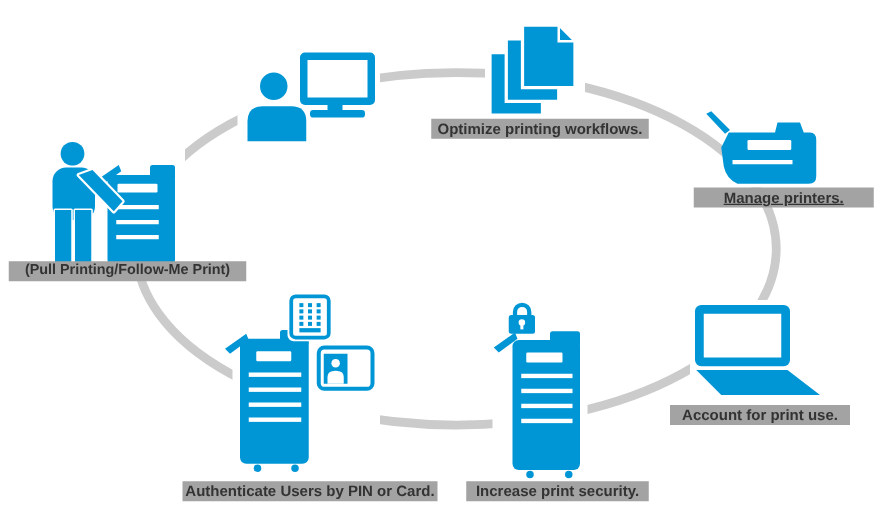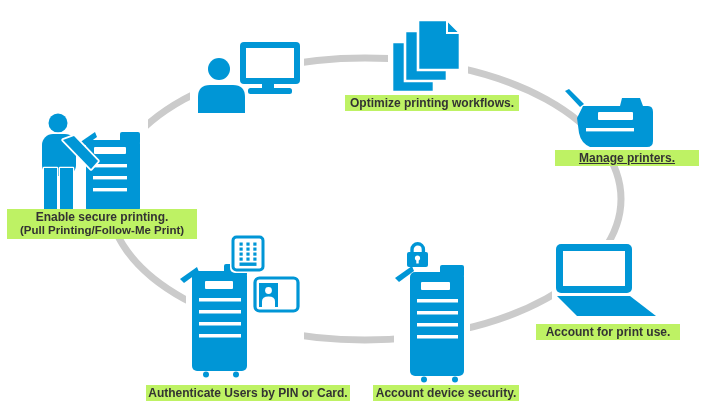--- a/index.html
+++ b/index.html
@@ -2,21 +2,21 @@
 <html style="--accent: #0096d6;"><head>
 <meta charset="utf-8">
 <style>
   html,body{margin:0;padding:0;background:#fff;}
   .canvas{
     position:relative;width:705px;height:417px;background:#ffffff;overflow:hidden;
     font-family:"Liberation Sans",sans-serif;
   }
   .diagram-svg{position:absolute;left:0;top:0;}
   .label{
-    position:absolute;background:#bef264;color:#333333;text-align:center;
+    position:absolute;background:#a3a3a3;color:#333333;text-align:center;
     font-size:12px;font-weight:600;line-height:1.18;padding:1px 2px;
   }
   .label .sub{font-weight:700;font-size:11.5px;display:block;}
   .accent{fill:var(--accent,#0096d6);}
   .white{fill:#ffffff;}
   .halo{stroke:#ffffff;paint-order:stroke;stroke-linejoin:round;}
 </style>
 </head>
 <body>
 
@@ -148,38 +148,37 @@
         <rect x="251" y="274" width="51" height="41" rx="6" fill="#fff"></rect>
         <rect x="255" y="278" width="43" height="33" rx="4.5" fill="#fff" stroke="#0096d6" stroke-width="3.2"></rect>
         <rect class="accent" x="259" y="283" width="19" height="24"></rect>
         <circle class="white" cx="268.5" cy="290.5" r="3.4"></circle>
         <path class="white" d="M262,307 L262,301.5 Q262,296.5 268.5,296.5 Q275,296.5 275,301.5 L275,307 Z"></path>
       </g>
     </g>
   </svg>
 
   <div class="label" style="left:7px; top:209px; width:186px;">
-    <span>Enable secure printing.</span>
     <span class="sub">(Pull Printing/Follow-Me Print)</span>
   </div>
 
 
   <div class="label" style="left:345px; top:95px; width:170px;">
     <span>Optimize printing workflows.</span>
   </div>
 
   <div class="label" style="left:555px; top:150px; width:140px;text-decoration:underline;">
     <span>Manage printers.</span>
   </div>
 
   <div class="label" style="left:536px; top:324px; width:140px;">
     <span>Account for print use.</span>
   </div>
 
   <div class="label" style="left:373px; top:385px; width:142px;">
-    <span>Account device security.</span>
+    <span>Increase print security.</span>
   </div>
 
   <div class="label" style="left:113px; top:385px; width:200px;margin-left:33px;">
     <span>Authenticate Users by PIN or Card.</span>
   </div>
 
 </div>
 
 </body></html>

